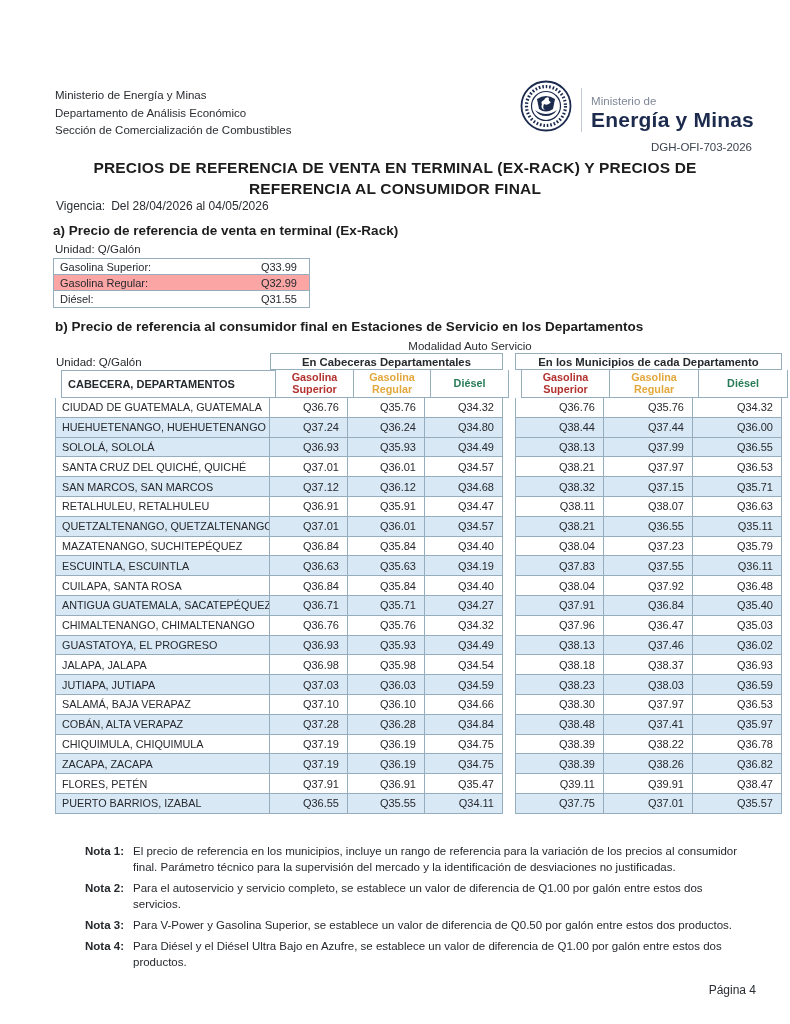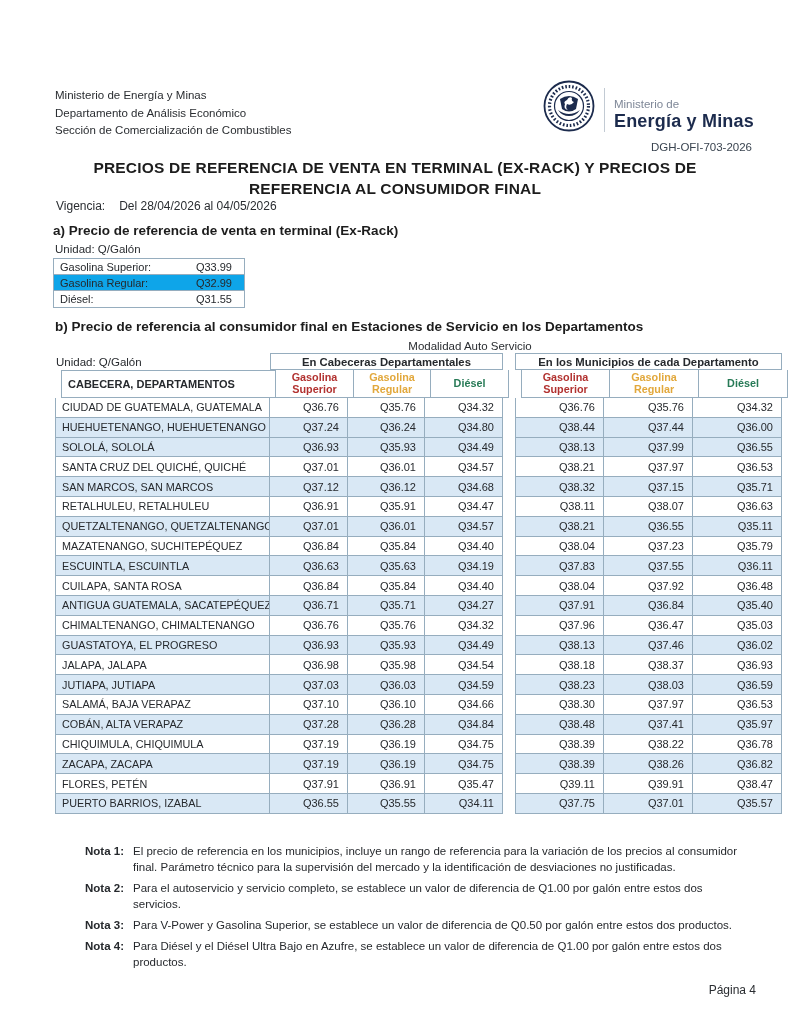--- a/index.html
+++ b/index.html
@@ -15,36 +15,36 @@
   }
 
   
   .header { position: absolute; top: 80px; left: 55px; right: 36px; display: flex; justify-content: space-between; }
   .org-lines { font-size: 11.5px; line-height: 17.5px; color: #2a2d31; padding-top: 7px; }
   .logo-block { text-align: right; }
   .logo-row { display: flex; align-items: flex-end; gap: 9px; }
   .logo-divider { width: 1px; height: 44px; background: #c2cad3; }
   .logo-text { text-align: left; }
   .logo-line1 { font-size: 11.5px; color: #7e8797; }
-  .logo-line2 { font-size: 18px; font-weight: bold; color: #1c2b4d; margin-top: 1px; letter-spacing: .2px; }
+  .logo-line2 { font-size: 21px; font-weight: bold; color: #1c2b4d; margin-top: 1px; letter-spacing: .2px; }
   .doc-number { font-size: 11.5px; color: #3a4450; margin-top: 9px; padding-right: 2px; }
 
   
   .title { position: absolute; top: 157px; left: 65px; right: 65px; text-align: center;
            font-weight: bold; font-size: 15.5px; line-height: 21px; color: #1c1c1c; letter-spacing: .2px; }
   .validity { position: absolute; top: 199px; left: 56px; font-size: 12px; color: #2a2d31; }
-  .validity .vlabel { margin-right: 14px; }
+  .validity .vlabel { margin-right: 6px; }
 
   
   .sec-a-head { position: absolute; top: 223px; left: 53px; font-weight: bold; font-size: 13.5px; color: #1c1c1c; }
   .unit-a { position: absolute; top: 243px; left: 55px; font-size: 11.5px; color: #2a2d31; }
-  .exrack { position: absolute; top: 258px; left: 53px; width: 192px; border-top: 1px solid #96adbe; }
+  .exrack { position: absolute; top: 258px; left: 53px; width: 257px; border-top: 1px solid #96adbe; }
   .arow { display: flex; justify-content: space-between; align-items: center; height: 16.2px;
           border: 1px solid #96adbe; border-top: none; font-size: 11px; background: #fff; }
-  .arow.alt { background: #0ea5e9; }
+  .arow.alt { background: #fca5a5; }
   .alabel { padding-left: 6px; }
   .avalue { padding-right: 12px; }
 
   
   .sec-b-head { position: absolute; top: 319px; left: 55px; font-weight: bold; font-size: 13.5px; color: #1c1c1c; }
   .modality { position: absolute; top: 340px; left: 150px; right: 0; text-align: center; font-size: 11.5px; color: #2a2d31; }
 
   .btable { position: absolute; top: 353px; left: 55px; width: 727px; font-size: 11px; }
   .grow-a { display: grid; grid-template-columns: 215px 233px 12px 267px; height: 17px; }
   .unit-b { align-self: center; padding-left: 1px; font-size: 11.5px; }

